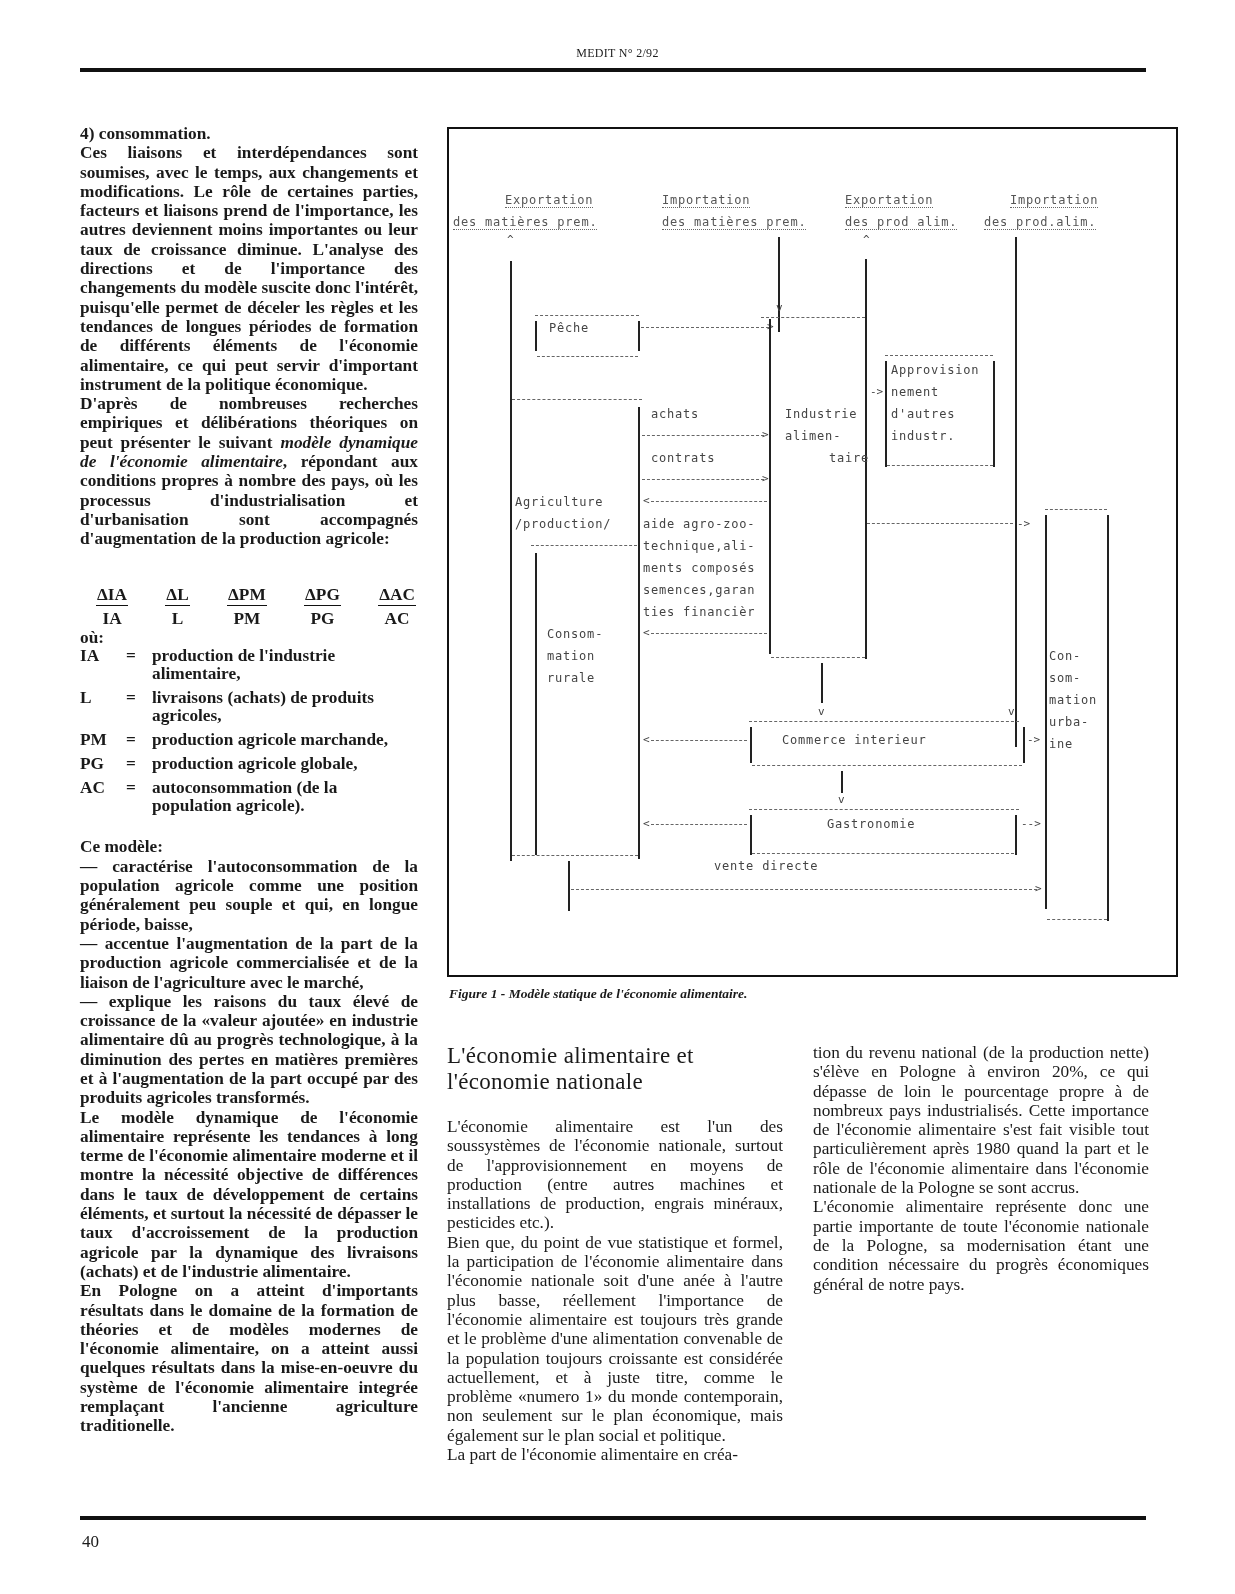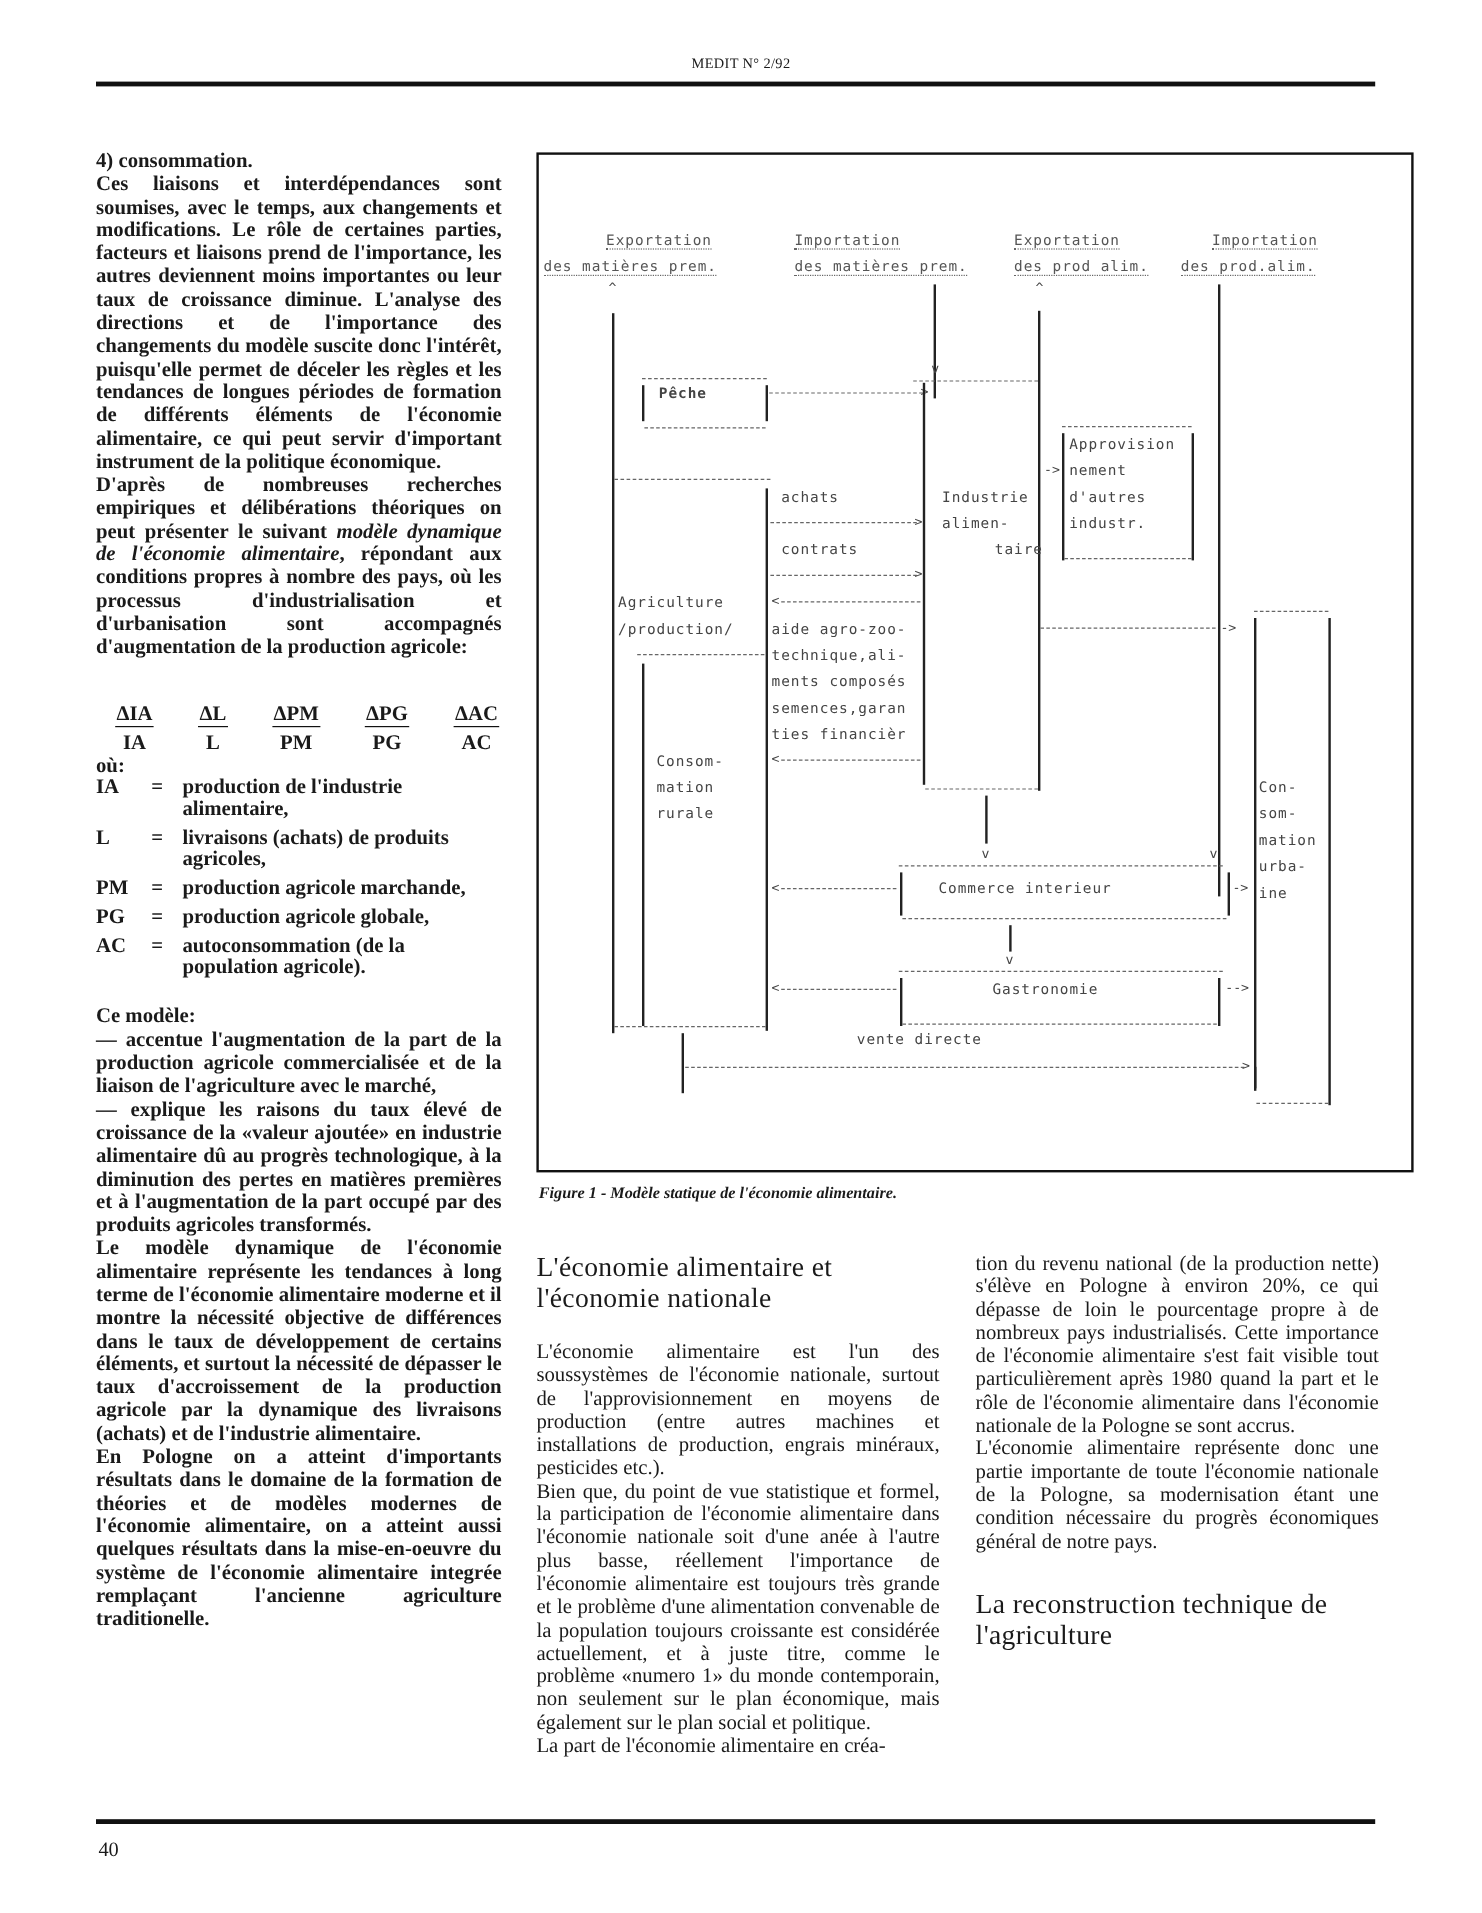--- a/index.html
+++ b/index.html
@@ -98,20 +98,21 @@
       <span class="txt">production agricole globale,</span>
     </div>
   <div class="def">
       <span class="sym">AC</span>
       <span class="eq">=</span>
       <span class="txt">autoconsommation (de la population agricole).</span>
     </div>
 
   <div class="gap"></div>
   <p>Ce modèle:</p>
+  <p>— caractérise l'autoconsommation de la population agricole comme une position généralement peu souple et qui, en longue période, baisse,</p>
   <p>— accentue l'augmentation de la part de la production agricole commercialisée et de la liaison de l'agriculture avec le marché,</p>
   <p>— explique les raisons du taux élevé de croissance de la «valeur ajoutée» en industrie alimentaire dû au progrès technologique, à la diminution des pertes en matières premières et à l'augmentation de la part occupé par des produits agricoles transformés.</p>
   <p>Le modèle dynamique de l'économie alimentaire représente les tendances à long terme de l'économie alimentaire moderne et il montre la nécessité objective de différences dans le taux de développement de certains éléments, et surtout la nécessité de dépasser le taux d'accroissement de la production agricole par la dynamique des livraisons (achats) et de l'industrie alimentaire.</p>
   <p>En Pologne on a atteint d'importants résultats dans le domaine de la formation de théories et de modèles modernes de l'économie alimentaire, on a atteint aussi quelques résultats dans la mise-en-oeuvre du système de l'économie alimentaire integrée remplaçant l'ancienne agriculture traditionelle.</p>
 </div>
 
 <div id="figure-frame">
 
   <span class="d-head mono" style="left:56px;top:64px;">Exportation</span>
   <span class="d-head mono" style="left:4px;top:86px;">des matières prem.</span>
@@ -129,21 +130,21 @@
   <div class="vbar" style="left:329px;top:108px;height:95px;"></div>
   <div class="vbar" style="left:416px;top:130px;height:400px;"></div>
   <div class="vbar" style="left:566px;top:108px;height:510px;"></div>
   <span class="arr" style="left:327px;top:172px;">v</span>
   <div class="hdot" style="left:312px;top:188px;width:104px;"></div>
 
   <div class="hdot" style="left:86px;top:186px;width:104px;"></div>
   <div class="vbar" style="left:86px;top:192px;height:30px;"></div>
   <div class="vbar" style="left:189px;top:192px;height:30px;"></div>
   <div class="hdot" style="left:88px;top:227px;width:101px;"></div>
-  <span class="d-text mono" style="left:100px;top:192px;font-weight:bold;">Pêche</span>
+  <span class="d-text mono" style="left:100px;top:192px;">Pêche</span>
   <div class="hdot" style="left:192px;top:198px;width:128px;"></div>
   <span class="arr" style="left:318px;top:191px;">&gt;</span>
 
   <div class="vbar" style="left:320px;top:190px;height:335px;"></div>
   <span class="d-text mono" style="left:336px;top:278px;">Industrie</span>
   <span class="d-text mono" style="left:336px;top:300px;">alimen-</span>
   <span class="d-text mono" style="left:336px;top:322px;margin-left:44px;">taire</span>
   <div class="hdot" style="left:322px;top:528px;width:94px;"></div>
 
   <div class="hdot" style="left:436px;top:226px;width:108px;"></div>
@@ -234,17 +235,16 @@
 <div id="col-mid" class="col serif">
   <h2 class="section">L'économie alimentaire et l'économie nationale</h2>
   <p>L'économie alimentaire est l'un des soussystèmes de l'économie nationale, surtout de l'approvisionnement en moyens de production (entre autres machines et installations de production, engrais minéraux, pesticides etc.).</p>
   <p>Bien que, du point de vue statistique et formel, la participation de l'économie alimentaire dans l'économie nationale soit d'une anée à l'autre plus basse, réellement l'importance de l'économie alimentaire est toujours très grande et le problème d'une alimentation convenable de la population toujours croissante est considérée actuellement, et à juste titre, comme le problème «numero 1» du monde contemporain, non seulement sur le plan économique, mais également sur le plan social et politique.</p>
   <p>La part de l'économie alimentaire en créa-</p>
 </div>
 
 <div id="col-right" class="col serif">
   <p>tion du revenu national (de la production nette) s'élève en Pologne à environ 20%, ce qui dépasse de loin le pourcentage propre à de nombreux pays industrialisés. Cette importance de l'économie alimentaire s'est fait visible tout particulièrement après 1980 quand la part et le rôle de l'économie alimentaire dans l'économie nationale de la Pologne se sont accrus.</p>
   <p>L'économie alimentaire représente donc une partie importante de toute l'économie nationale de la Pologne, sa modernisation étant une condition nécessaire du progrès économiques général de notre pays.</p>
-  <h2 class="section mt">La reconstruction technique de l'agriculture</h2>
 </div>
 
 <div id="bottom-rule"></div>
 <div id="page-number" class="serif">40</div>
 
 </body></html>

